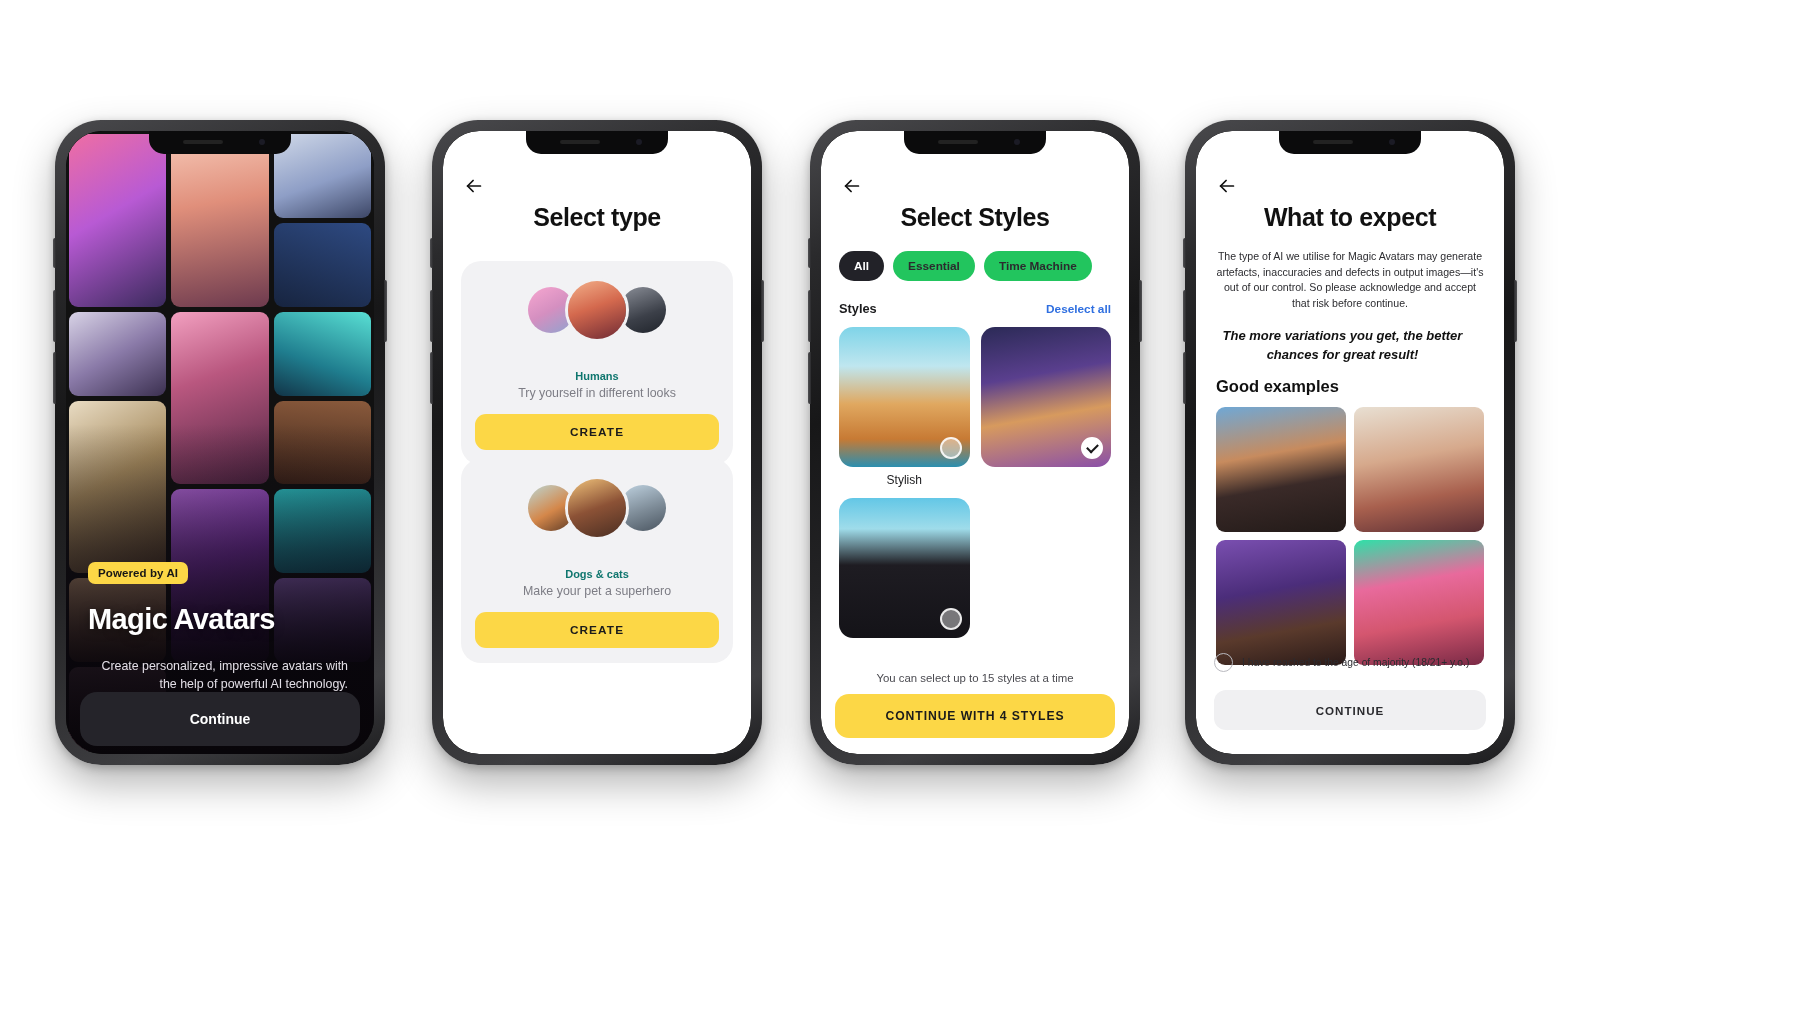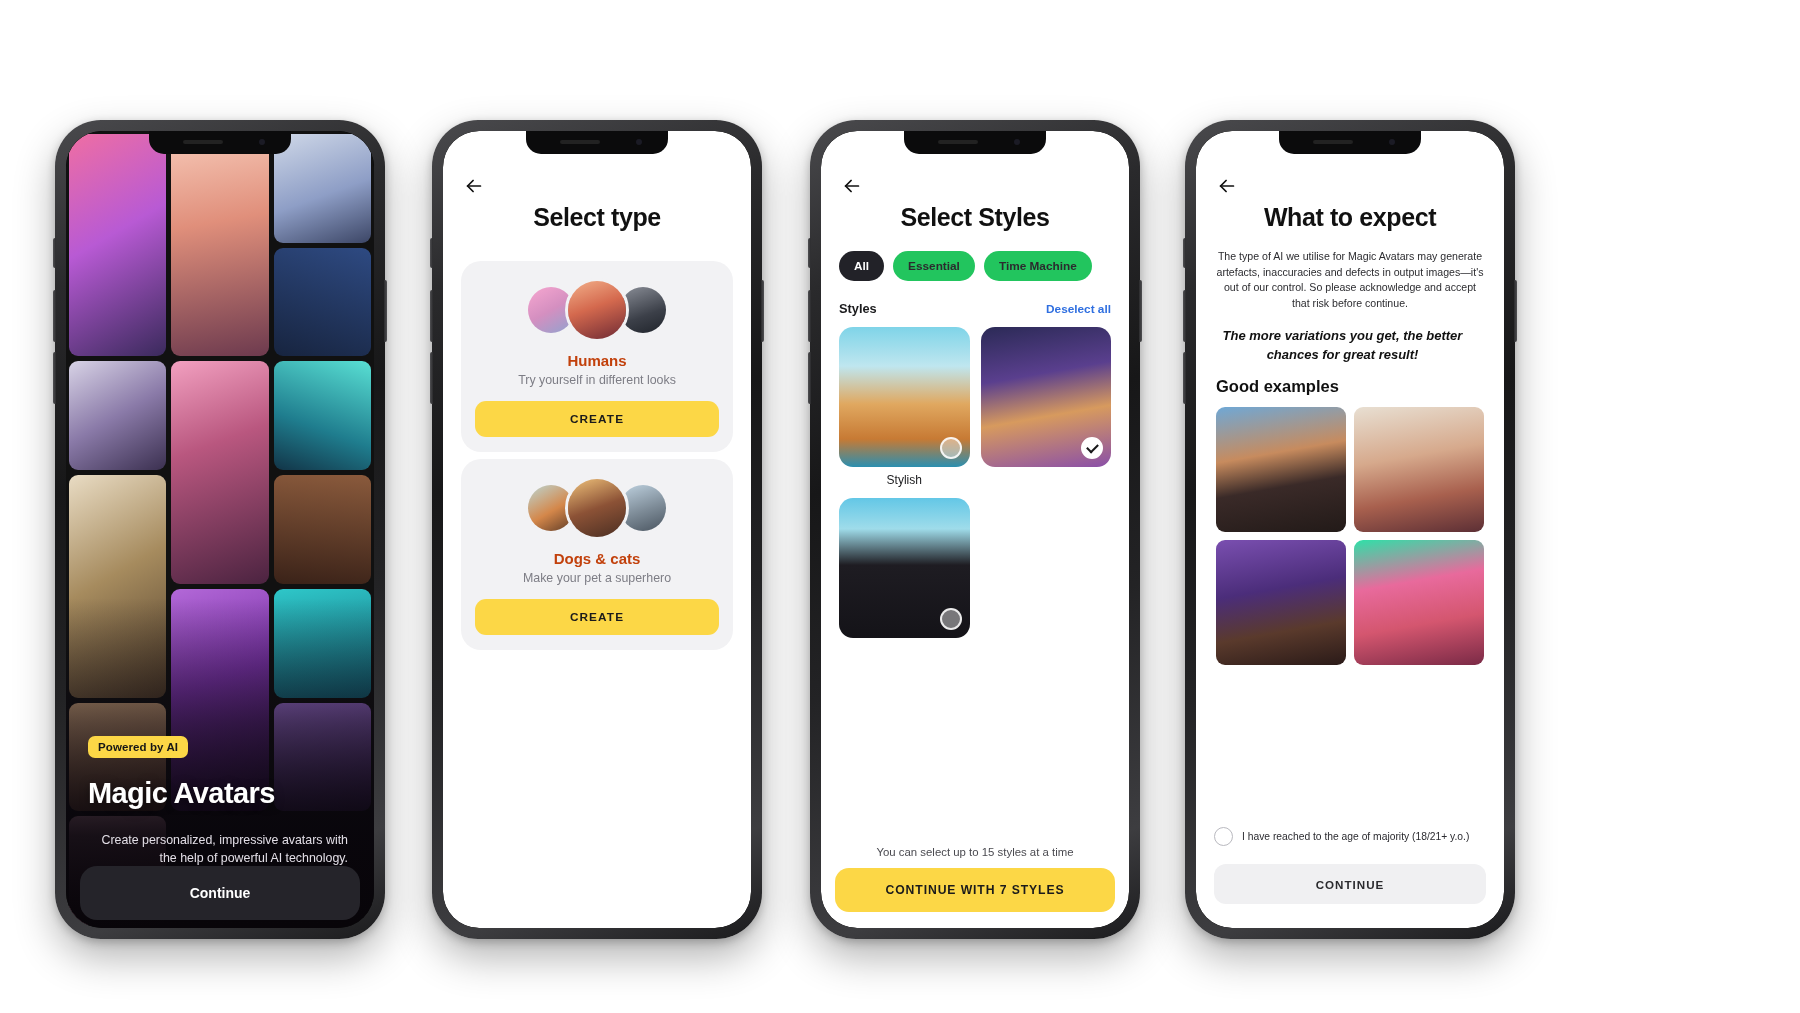--- a/index.html
+++ b/index.html
@@ -7,21 +7,21 @@
     width: 1800px; height: 1013px;
     background: #ffffff;
     font-family: "Liberation Sans", sans-serif;
     overflow: hidden;
   }
   .stage { position: relative; width: 1800px; height: 1013px; background: #fff; }
 
   
   .phone {
     position: absolute;
-    width: 330px; height: 819px;
+    width: 330px; height: 645px;
     border-radius: 46px;
     background: linear-gradient(160deg,#4a4a4d 0%,#2a2a2c 18%,#171718 40%,#232325 62%,#3d3d40 88%,#1b1b1d 100%);
     padding: 11px;
     box-shadow: 0 18px 40px rgba(0,0,0,.30), 0 3px 10px rgba(0,0,0,.22);
   }
   .phone::before { 
     content:""; position:absolute; left:-2px; top:118px; width:3px; height:30px;
     background: linear-gradient(90deg,#505053,#2a2a2c); border-radius:2px 0 0 2px;
   }
   .phone::after { 
@@ -101,21 +101,21 @@
     position:absolute; left:18px; right:18px;
     background:#f2f2f4; border-radius:20px; padding:18px 14px 15px;
     text-align:center;
   }
   .av-row { display:flex; justify-content:center; align-items:center; height:62px; }
   .av { width:52px; height:52px; border-radius:50%; border:3px solid #f2f2f4; overflow:hidden; position:relative; }
   .av.mid { width:64px; height:64px; z-index:3; }
   .av.l { margin-right:-12px; z-index:1; }
   .av.r { margin-left:-12px; z-index:1; }
   .av i { position:absolute; inset:0; display:block; }
-  .card-title { margin-top:11px; font-size:15px; font-weight:bold; color:#c2410c; }
+  .card-title { margin-top:29px; font-size:11px; font-weight:bold; color:#0f766e; }
   .card-sub { margin-top:4px; font-size:12.4px; color:#7d7d85; }
   .btn-yellow {
     margin-top:14px; height:36px; background:#fcd746; border-radius:11px;
     display:flex; align-items:center; justify-content:center;
     font-size:11.8px; font-weight:bold; color:#1b1b1b; letter-spacing:1.1px;
   }
 
   
   #p3 { left:810px; top:120px; }
   .chips { position:absolute; left:18px; right:18px; top:120px; display:flex; gap:9px; }
@@ -363,21 +363,21 @@
           <div class="st-cell">
             <div class="st-img">
               <i style="background:linear-gradient(180deg,#63c7e6 0%,#9fdcea 22%,#1e1c22 48%,#141318 100%)"></i>
               <div class="st-check"></div>
             </div>
             <div class="st-name"></div>
           </div>
         </div>
 
         <div class="hint">You can select up to 15 styles at a time</div>
-        <div class="cta-yellow">CONTINUE WITH 7 STYLES</div>
+        <div class="cta-yellow">CONTINUE WITH 4 STYLES</div>
 
         <div class="notch">
           <span class="spk"></span>
           <span class="cam"></span>
         </div>
       </div>
     </div>
   </div>
 
   <div class="phone" id="p4">

